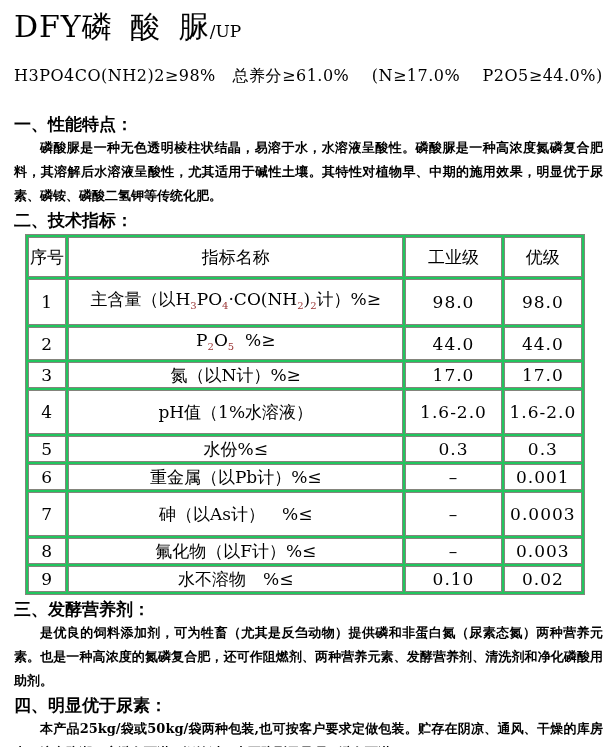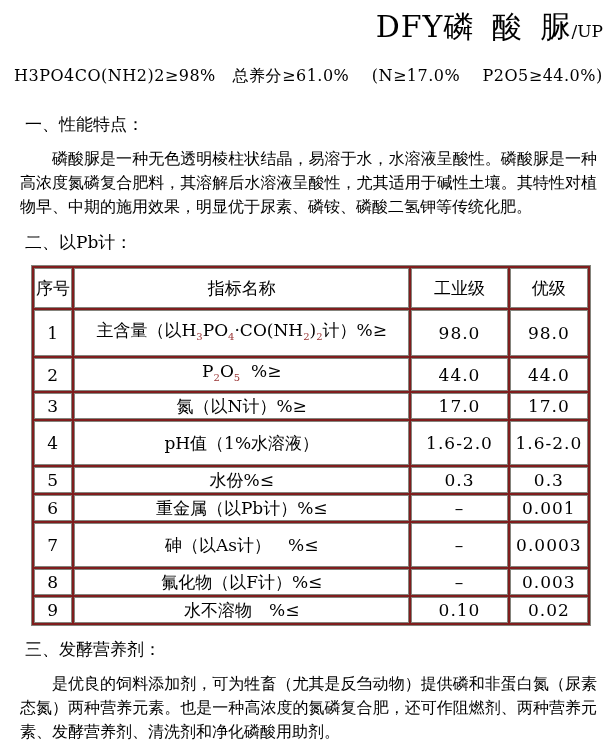--- a/index.html
+++ b/index.html
@@ -14,21 +14,21 @@
     box-sizing: border-box;
     padding: 6px 13px 0 14px;
     color: #000000;
     font-family: "DejaVu Serif", "Liberation Serif", serif;
     font-size: 16px;
     line-height: 24px;
   }
   
   .doc-title {
     margin: 0 0 12px 0;
-    text-align: right;
+    text-align: left;
     font-weight: normal;
     font-size: 30px;
     line-height: 42px;
     white-space: pre;
     word-spacing: 7px;
     letter-spacing: 1px;
   }
   .doc-title .suffix {
     font-size: 17px;
     letter-spacing: 0;
@@ -36,40 +36,42 @@
   }
   
   .spec-line {
     margin: 11px 0 24px 0;
     white-space: pre;
     font-size: 16px;
     letter-spacing: 0.5px;
   }
   
   .sec-heading {
-    margin: 11px;
+    margin: 0;
     font-size: 17px;
     line-height: 24px;
+    font-weight: bold;
   }
   .para {
-    margin: 6px;
+    margin: 0;
     text-indent: 2em;
     text-align: justify;
-    font-size: 16px;
+    font-size: 13px;
     line-height: 24px;
+    font-weight: bold;
   }
   
   table.spec-table {
     table-layout: fixed;
     width: 560px;
-    margin: 2px 0 2px 17px;
+    margin: 2px 0 2px 11px;
     border-collapse: separate;
     border-spacing: 2px;
     border: 1px solid var(--border-color, #84847c);
-    background: #7f1d1d;
+    background: #22c55e;
   }
   table.spec-table th,
   table.spec-table td {
     border: 1px solid var(--border-color, #84847c);
     background: #ffffff;
     padding: 0;
     text-align: center;
     vertical-align: middle;
     font-weight: normal;
     font-size: 17px;
@@ -99,21 +101,21 @@
 </head>
 <body style="background: rgb(255, 255, 255); color: rgb(0, 0, 0);">
 
 <h1 class="doc-title"><span>DFY磷 酸 脲</span><span class="suffix">/UP</span></h1>
 
 <div class="spec-line">H3PO4CO(NH2)2≥98%   总养分≥61.0%    (N≥17.0%    P2O5≥44.0%)</div>
 
 <div class="sec-heading">一、性能特点：</div>
 <p class="para">磷酸脲是一种无色透明棱柱状结晶，易溶于水，水溶液呈酸性。磷酸脲是一种高浓度氮磷复合肥料，其溶解后水溶液呈酸性，尤其适用于碱性土壤。其特性对植物早、中期的施用效果，明显优于尿素、磷铵、磷酸二氢钾等传统化肥。</p>
 
-<div class="sec-heading">二、以Pb计：</div>
+<div class="sec-heading">二、技术指标：</div>
 
 <table class="spec-table">
   <colgroup>
     <col class="col-no">
       <col class="col-name">
       <col class="col-ind">
       <col class="col-pre">
   </colgroup>
   <thead>
       <tr class="hrow">

